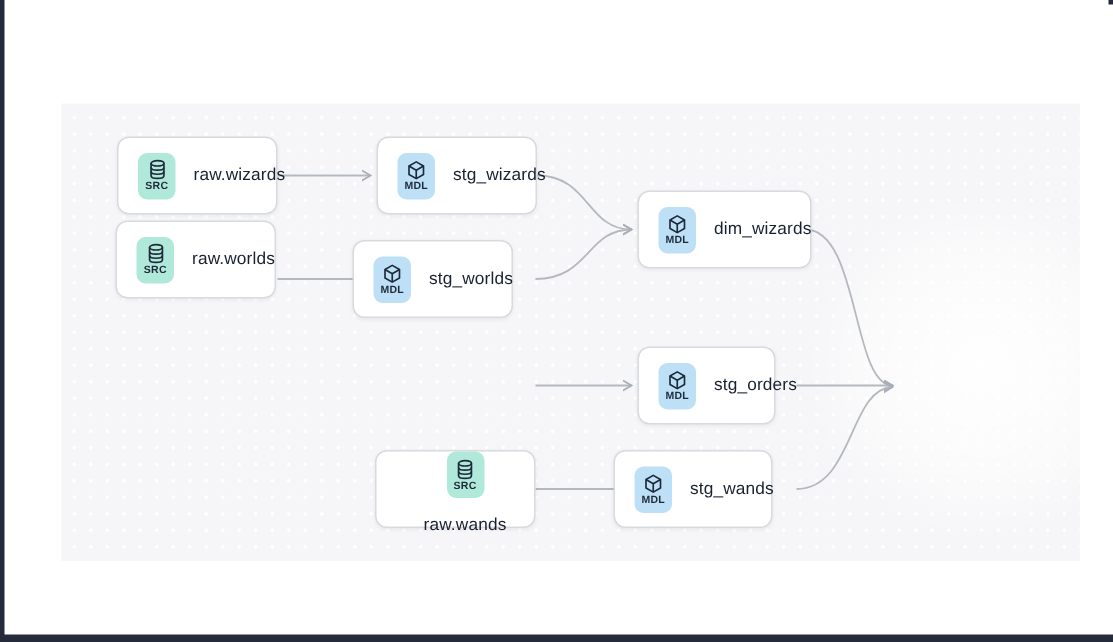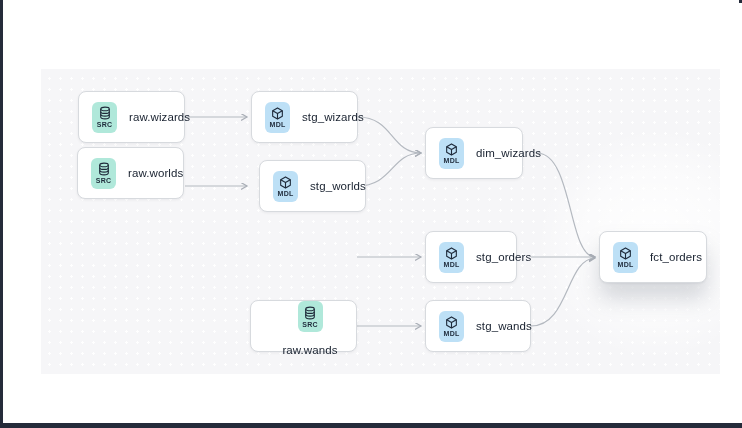--- a/index.html
+++ b/index.html
@@ -31,29 +31,29 @@
   .node{
     position:absolute;height:52px;width:107px;
     background:#ffffff;border:1px solid #d7dade;border-radius:8px;
     display:flex;align-items:center;gap:12px;padding-left:13px;
     box-sizing:border-box;
     box-shadow:0 1px 3px rgba(16,24,40,0.06);
     cursor:pointer;
   }
   .n-raw-wizards{left:37px;top:22px;}
   .n-stg-wizards{left:210px;top:22px;}
-  .n-dim-wizards{left:384px;top:58px;width:98px;}
+  .n-dim-wizards{left:384px;top:58px;width:116px;}
   .n-raw-worlds{left:36px;top:78px;}
-  .n-stg-worlds{left:218px;top:91px;text-align:center;}
+  .n-stg-worlds{left:194px;top:91px;text-align:center;}
   .n-raw-orders{left:209px;top:162px;}
   .n-stg-orders{left:384px;top:162px;width:92px;}
   .n-fct-orders{left:558px;top:162px;width:108px;
     box-shadow:0 16px 22px rgba(125,132,145,0.30),0 1px 2px rgba(16,24,40,0.06);}
   .n-raw-wands{left:209px;top:231px;flex-direction:column;}
-  .n-stg-wands{left:384px;top:231px;width:106px;}
+  .n-stg-wands{left:368px;top:231px;width:106px;}
 
   .badge{
     width:25px;height:31px;border-radius:6px;flex:0 0 auto;
     display:flex;flex-direction:column;align-items:center;justify-content:center;gap:1px;
   }
   .badge-src{background:#b0e8da;}
   .badge-mdl{background:#bde0f6;}
   .btxt{font-size:7px;font-weight:bold;color:#1e2a3a;letter-spacing:0.2px;line-height:1;}
   .bicon{display:block;}
 
@@ -152,30 +152,20 @@
     <span class="badge badge-mdl">
       <svg class="bicon" width="13" height="13" viewBox="0 0 14 14" fill="none" stroke="#1e2a3a" stroke-width="1.2" stroke-linejoin="round">
         <path d="M7,1 L12.2,4 V10 L7,13 L1.8,10 V4 Z"></path>
         <path d="M1.8,4 L7,7 L12.2,4 M7,7 V13"></path>
       </svg>
       <span class="btxt">MDL</span>
     </span>
     <span class="nlabel">stg_orders</span>
   </div>
 
-  <div class="node n-fct-orders">
-    <span class="badge badge-mdl">
-      <svg class="bicon" width="13" height="13" viewBox="0 0 14 14" fill="none" stroke="#1e2a3a" stroke-width="1.2" stroke-linejoin="round">
-        <path d="M7,1 L12.2,4 V10 L7,13 L1.8,10 V4 Z"></path>
-        <path d="M1.8,4 L7,7 L12.2,4 M7,7 V13"></path>
-      </svg>
-      <span class="btxt">MDL</span>
-    </span>
-    <span class="nlabel">fct_orders</span>
-  </div>
 
   <div class="node n-raw-wands">
     <span class="badge badge-src">
       <svg class="bicon" width="12" height="14" viewBox="0 0 14 16" fill="none" stroke="#1e2a3a" stroke-width="1.3">
         <ellipse cx="7" cy="3.2" rx="5" ry="2.1"></ellipse>
         <path d="M2,3.2 V12.8 A5,2.1 0 0 0 12,12.8 V3.2"></path>
         <path d="M2,6.4 A5,2.1 0 0 0 12,6.4"></path>
         <path d="M2,9.6 A5,2.1 0 0 0 12,9.6"></path>
       </svg>
       <span class="btxt">SRC</span>

